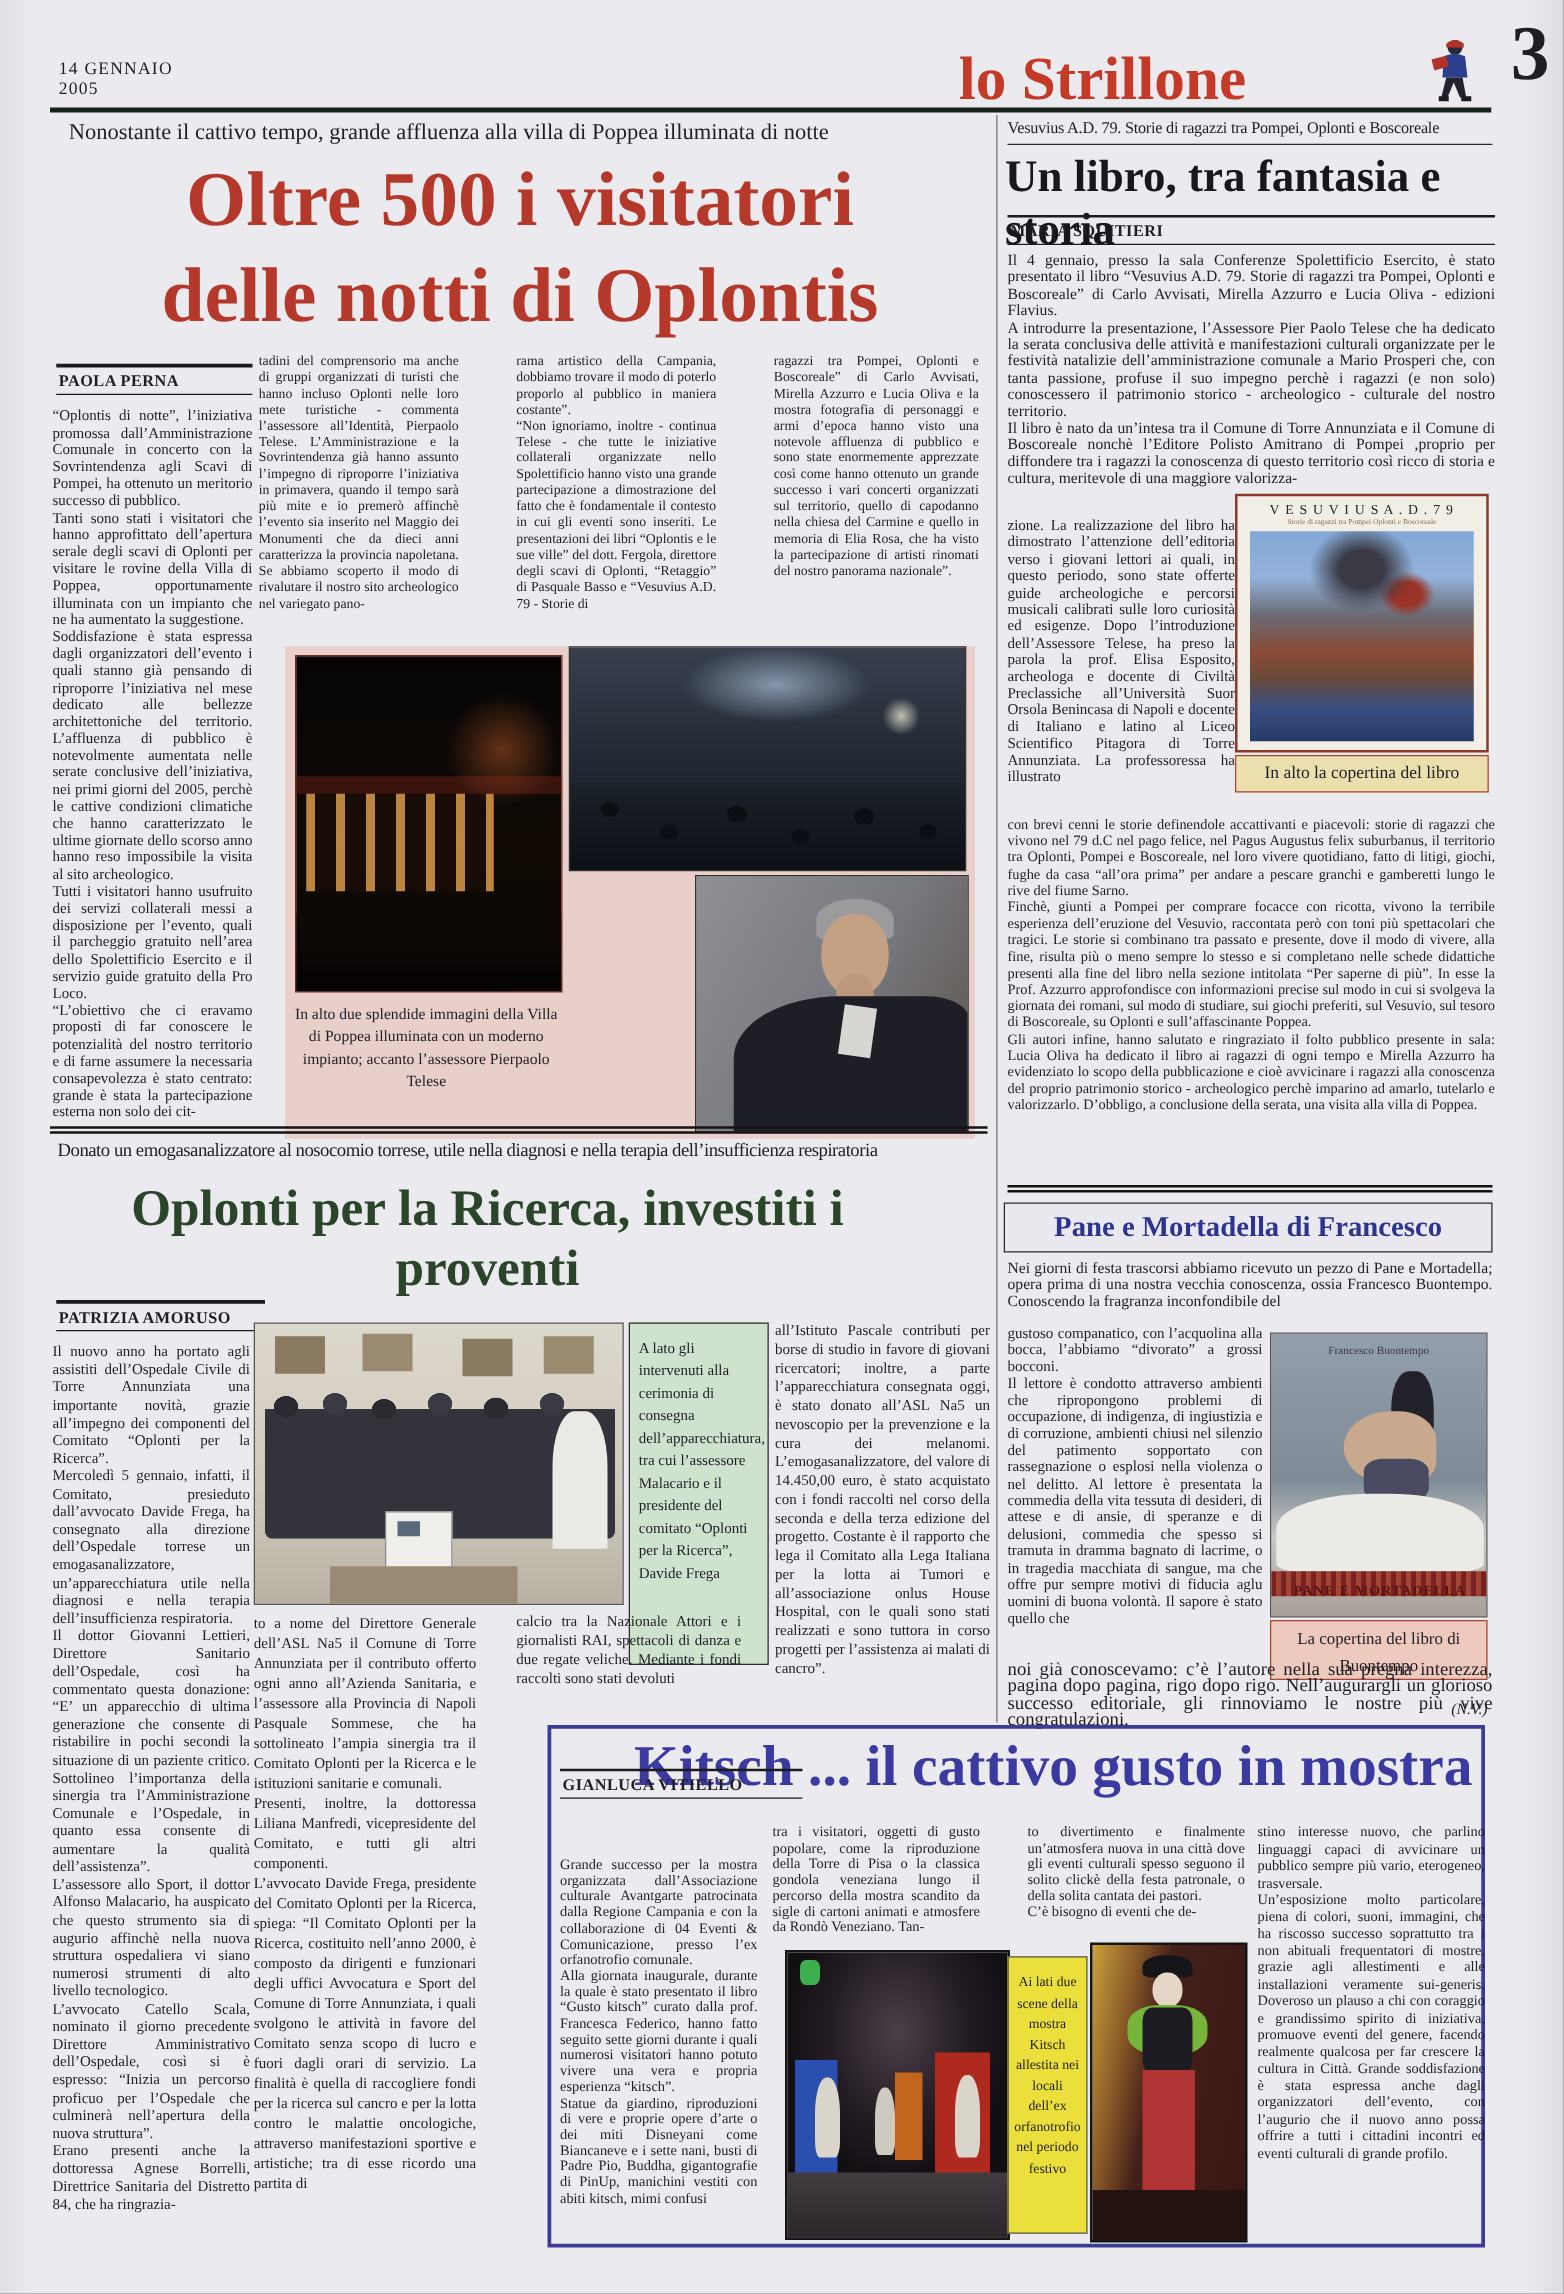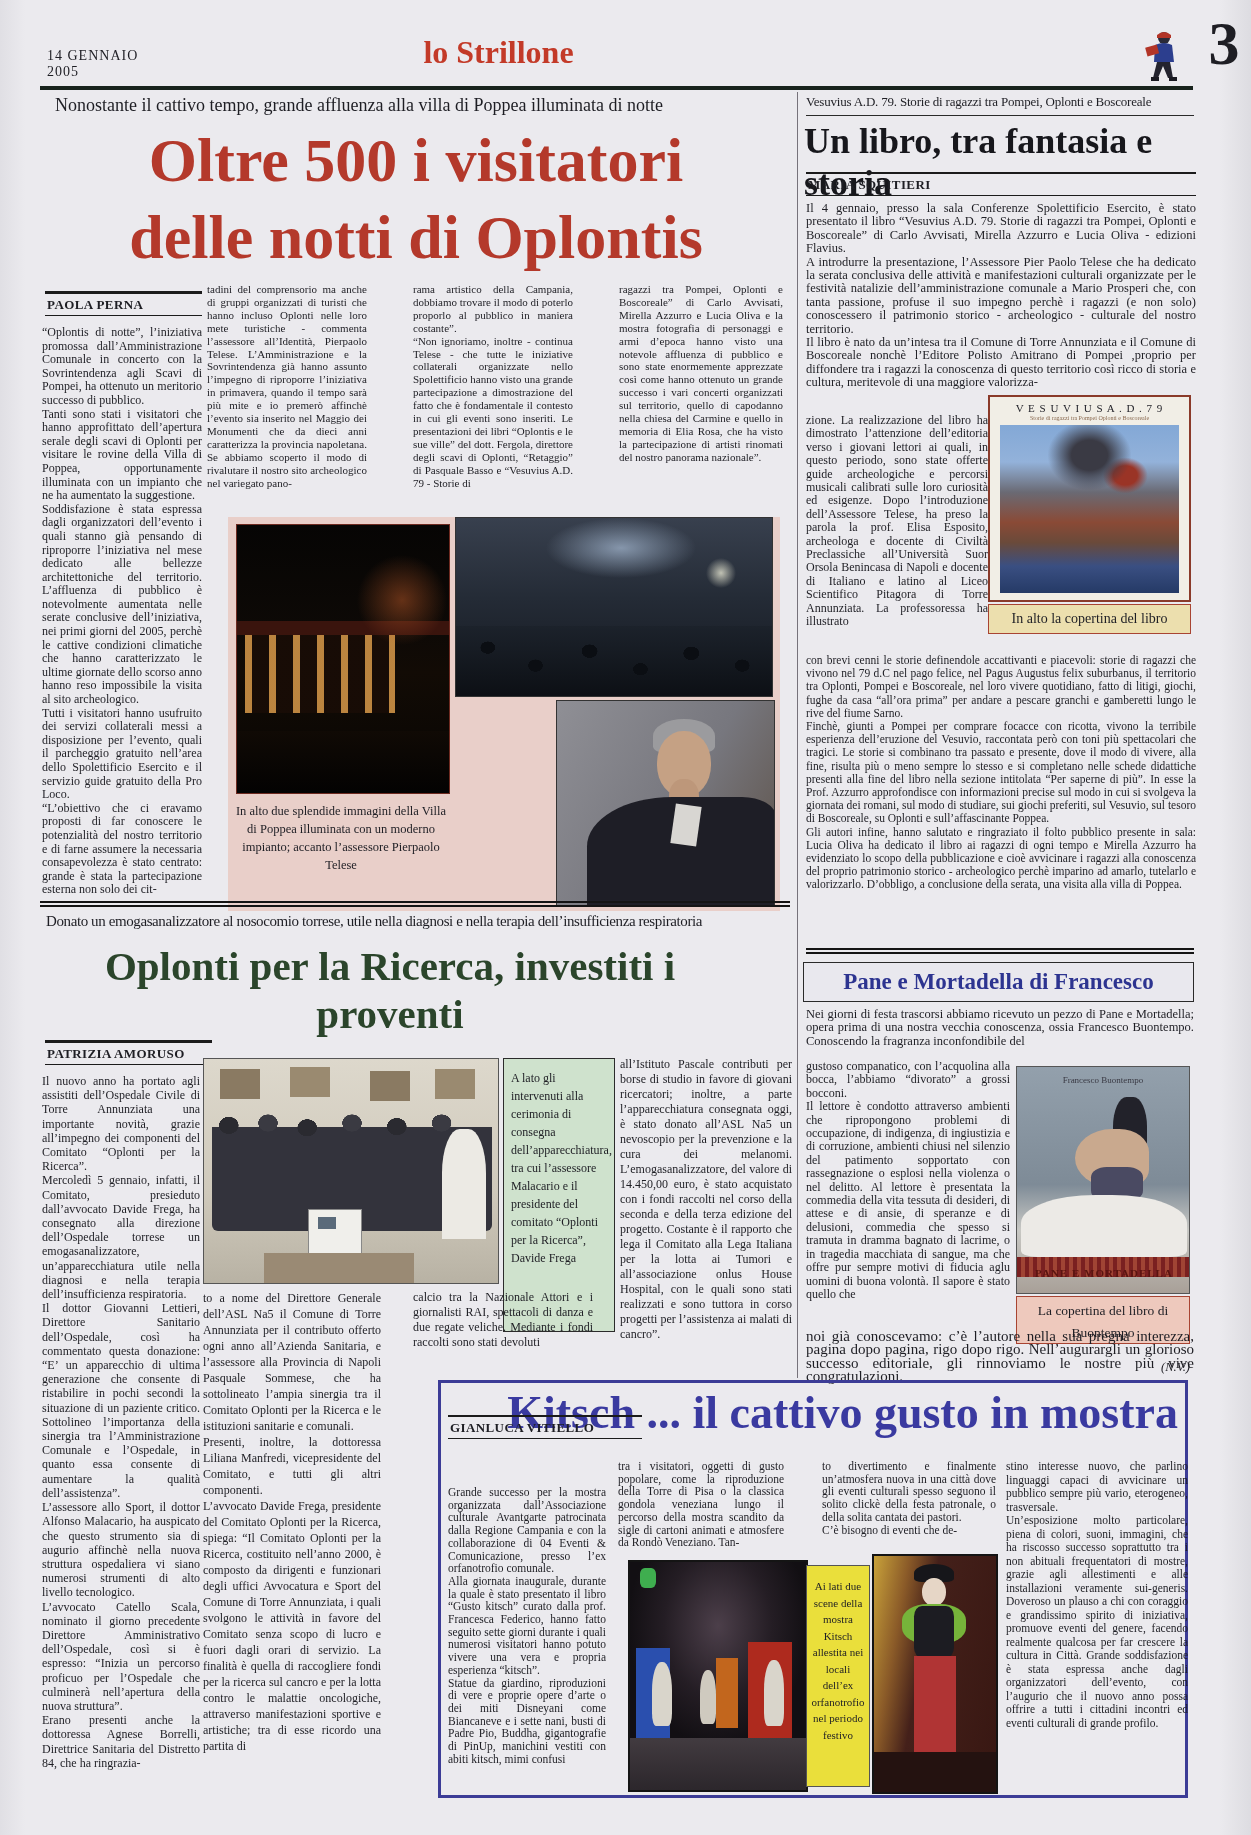--- a/index.html
+++ b/index.html
@@ -17,21 +17,21 @@
 </style>
 </head>
 <body>
 
 <div class="page">
 
   <div class="abs" style="left:47px;top:48px;width:170px;font-size:14px;letter-spacing:1px;">
     <div>14 GENNAIO</div>
     <div>2005</div>
   </div>
-  <div class="abs" style="left:0;top:34px;width:997px;text-align:center;font-size:32px;font-weight:bold;color:#c33a28;">lo Strillone</div>
+  <div class="abs" style="left:0;top:34px;width:997px;text-align:right;font-size:49px;font-weight:bold;color:#c33a28;">lo Strillone</div>
   <div class="abs" style="left:1140px;top:28px;width:46px;height:56px;">
     <svg width="46" height="56" viewBox="0 0 46 56">
       <circle cx="24" cy="10" r="6" fill="#2a2a38"></circle>
       <path d="M17 7 Q24 1 31 7 L31 10 L17 10 Z" fill="#b23427"></path>
       <path d="M15 17 Q24 13 32 17 L34 34 L14 34 Z" fill="#2c3e8e"></path>
       <rect x="6" y="18" width="12" height="9" fill="#b23427" transform="rotate(-15 12 22)"></rect>
       <path d="M17 34 L13 50 L18 50 L23 38 L28 50 L33 50 L30 34 Z" fill="#23232e"></path>
       <rect x="11" y="49" width="8" height="4" fill="#1a1a22"></rect>
         <rect x="29" y="49" width="8" height="4" fill="#1a1a22"></rect>
     </svg>

